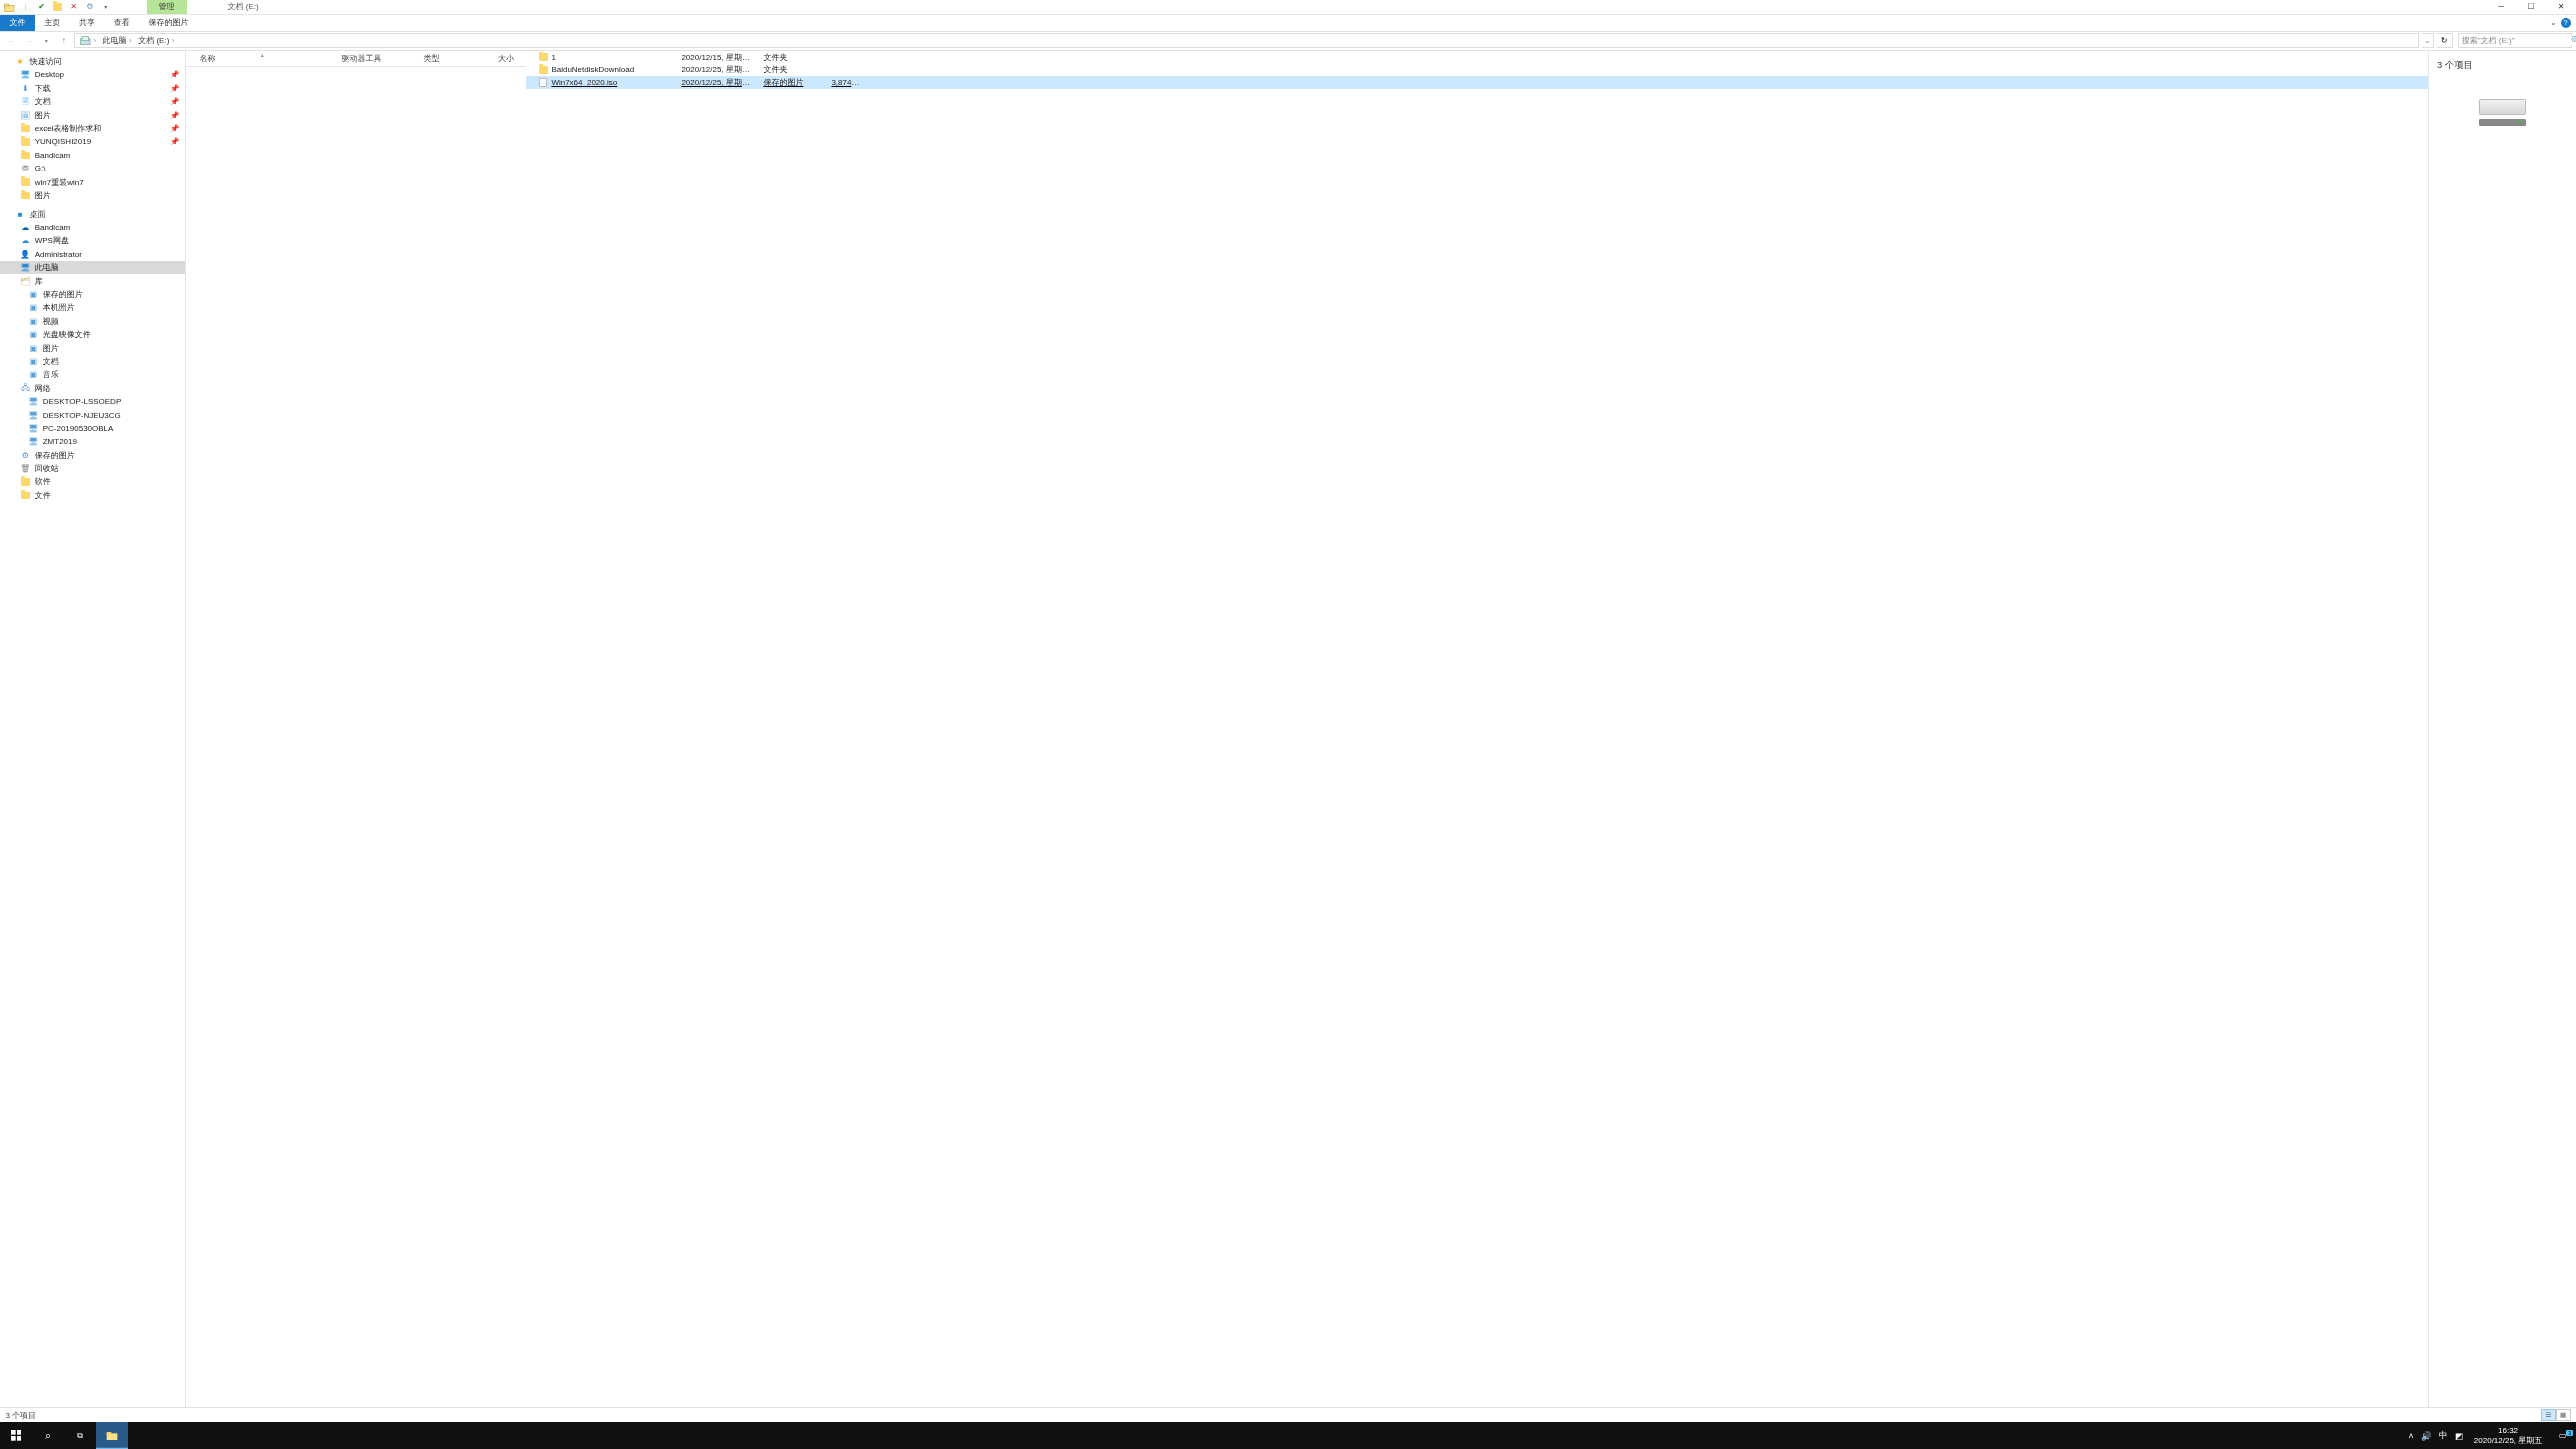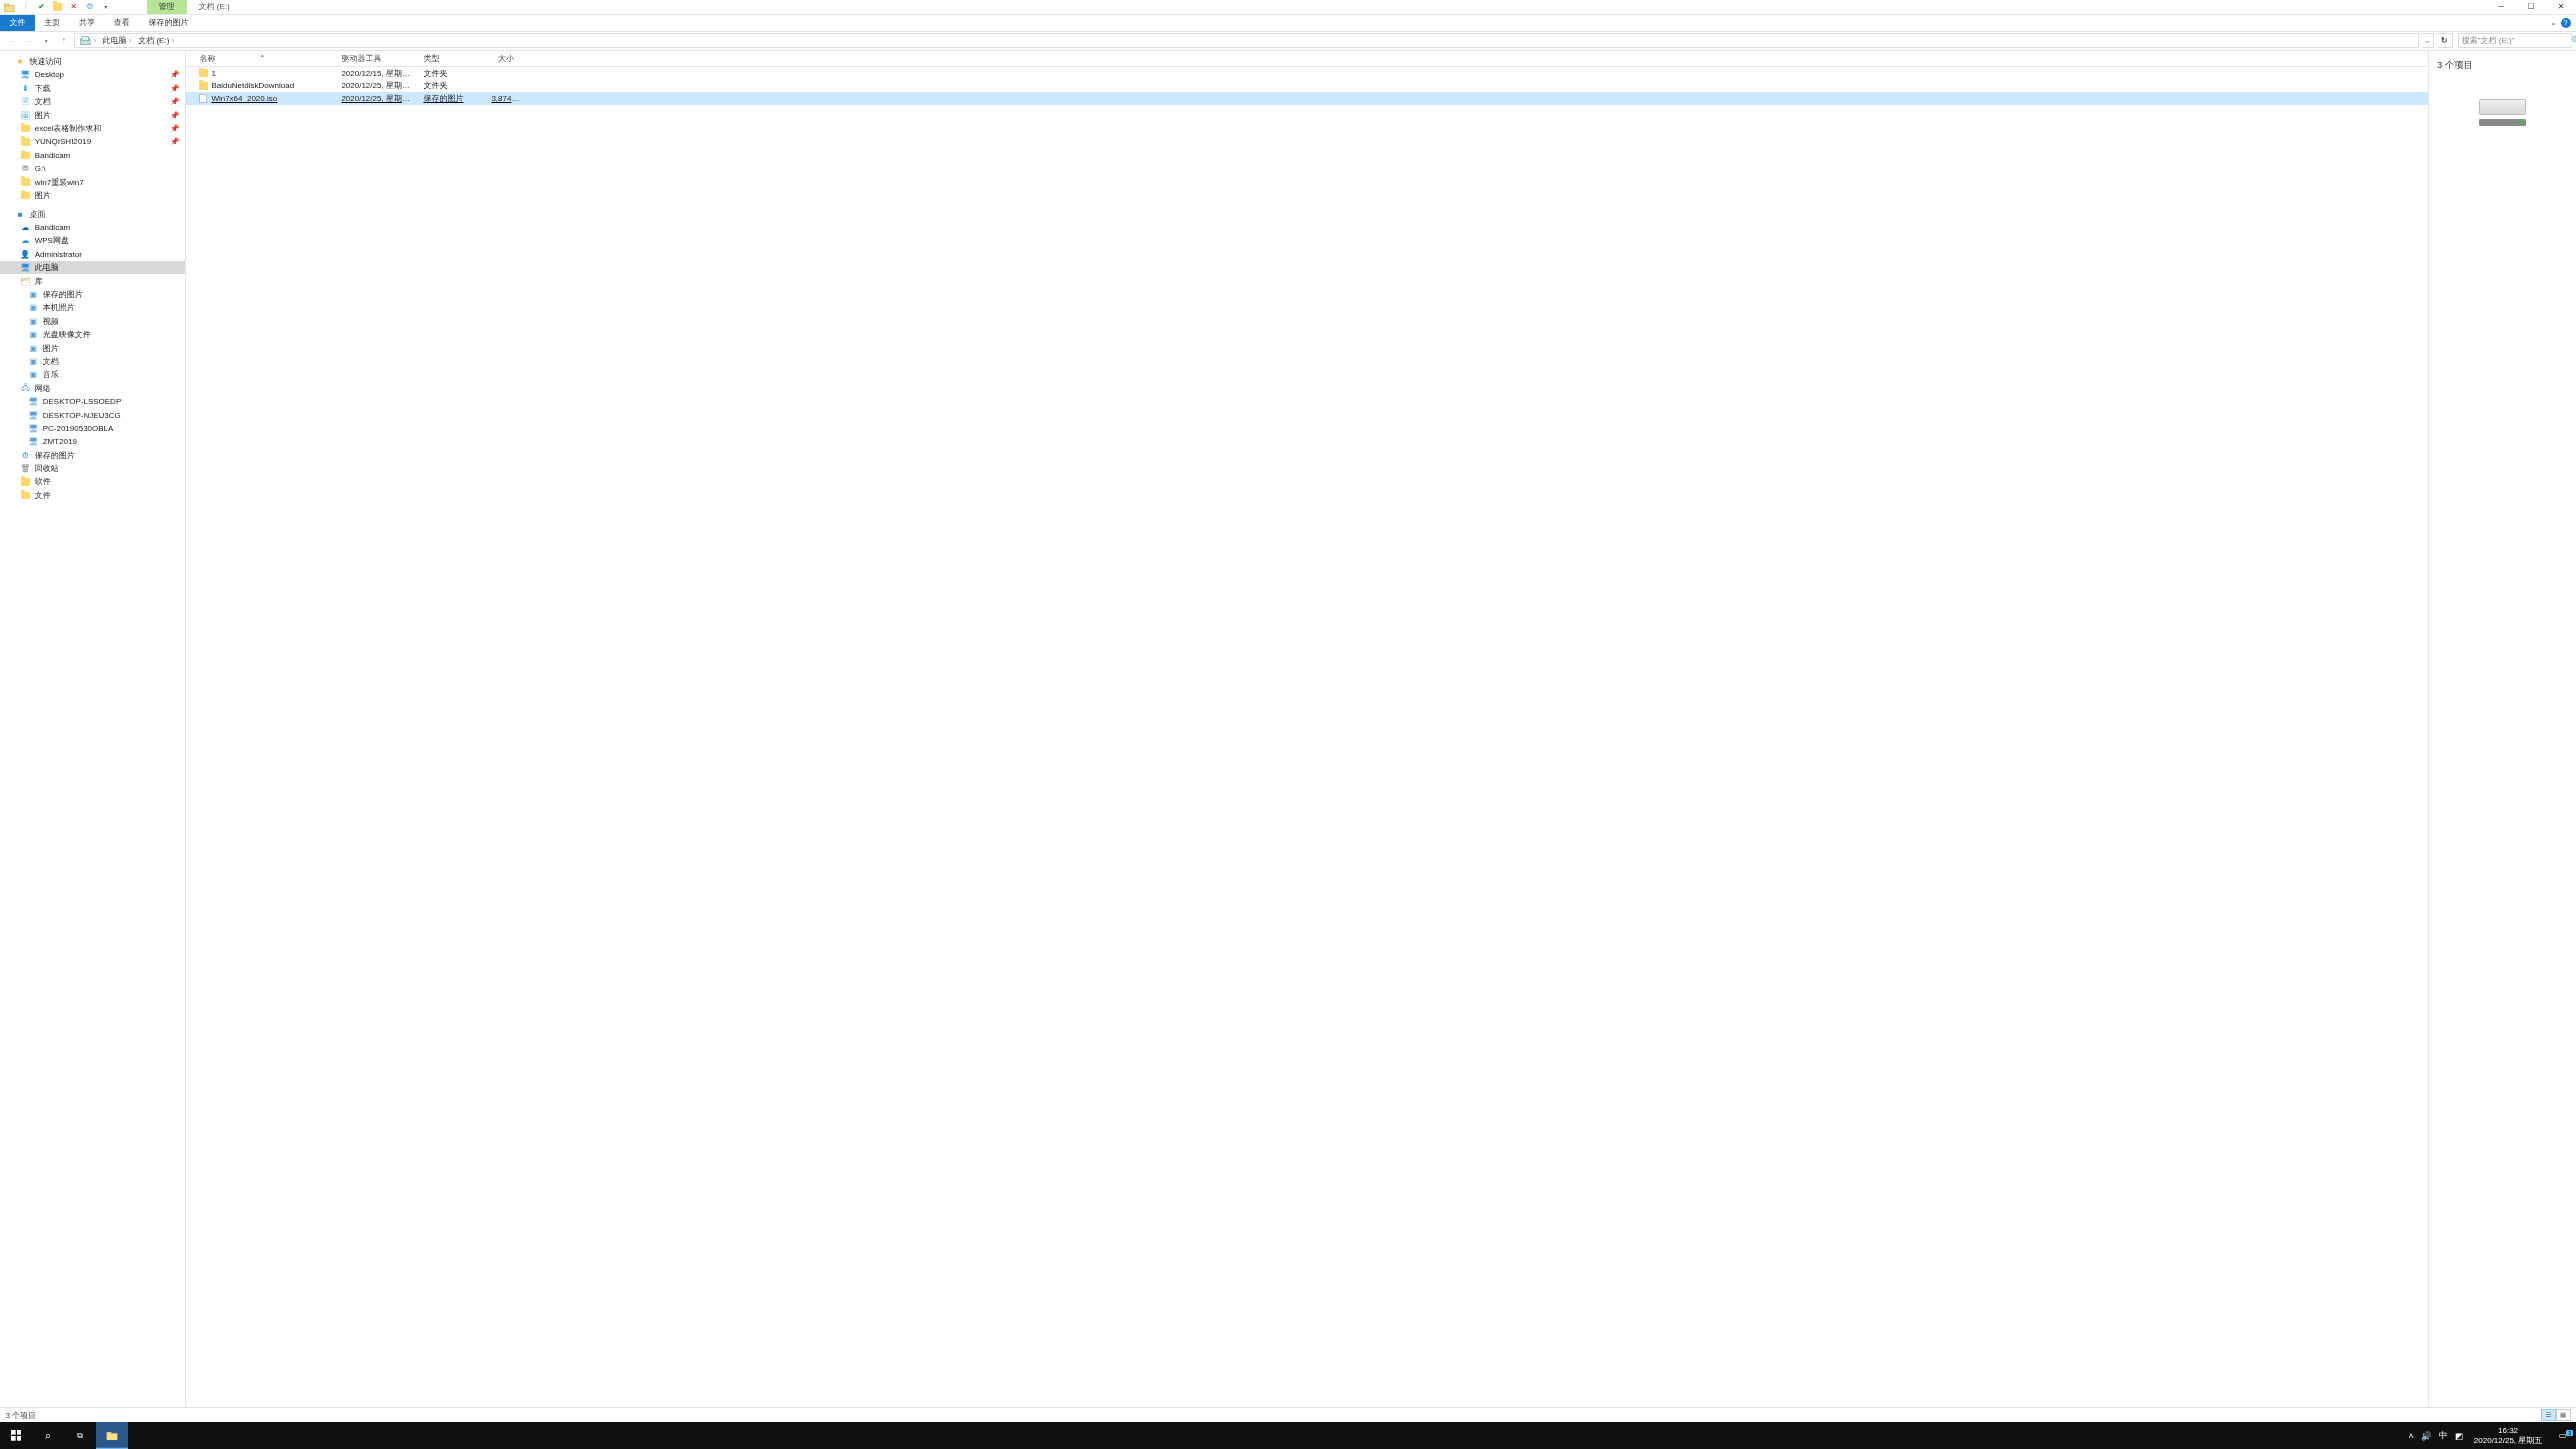--- a/index.html
+++ b/index.html
@@ -5,21 +5,21 @@
 * { margin: 0; padding: 0; box-sizing: border-box; font-family: "Microsoft YaHei", "Segoe UI", sans-serif; font-size: 8px; }
 body { background: #fff; overflow: hidden; width: 2576px; height: 1449px; transform-origin: top left; }
 
 html, body { width: 100%; height: 100%; }
 .window { display: flex; flex-direction: column; height: calc(100% - 27px); background: #fff; }
 
 
 .titlebar { height: 14.8px; display: flex; align-items: center; background: #fff; border-bottom: 0.7px solid #e5e5e5; }
 .qat { display: flex; align-items: center; padding-left: 2.7px; gap: 2.7px; }
 .qat .icon { width: 13.4px; height: 13.4px; display: flex; align-items: center; justify-content: center; }
-.title-tabs { display: flex; align-items: stretch; height: 100%; margin-left: 34px; }
+.title-tabs { display: flex; align-items: stretch; height: 100%; margin-left: 34px; gap: 29px; }
 .title-tab { padding: 0 12px; display: flex; align-items: center; color: #555; }
 .title-tab.context { background: #b7e597; color: #333; }
 .winctrl { margin-left: auto; display: flex; }
 .winctrl div { width: 30px; height: 14.8px; display: flex; align-items: center; justify-content: center; color: #333; }
 
 
 .ribbon { height: 17px; display: flex; align-items: stretch; border-bottom: 0.7px solid #e1e1e1; }
 .ribbon-tab { padding: 0 9.4px; display: flex; align-items: center; color: #333; }
 .ribbon-tab.file { background: #1979ca; color: #fff; }
 .help-icon { margin-left: auto; padding: 0 5.4px; display: flex; align-items: center; gap: 4px; }
@@ -41,21 +41,21 @@
 .body { flex: 1; display: flex; min-height: 0; }
 .tree { width: 186px; border-right: 0.7px solid #e5e5e5; overflow-y: auto; padding-top: 4px; }
 .tree-item { height: 13.4px; display: flex; align-items: center; padding-left: 14.8px; gap: 4px; color: #222; position: relative; }
 .tree-item.depth1 { padding-left: 20px; }
 .tree-item.depth2 { padding-left: 28px; }
 .tree-item.selected { background: #d9d9d9; }
 .tree-item .ticon { width: 10.7px; height: 10.7px; display: flex; align-items: center; justify-content: center; font-size: 8px; }
 .tree-item .pin { position: absolute; right: 5.4px; color: #7a7a7a; font-size: 7.4px; }
 .tree-spacer { height: 5.4px; }
 
-.list { flex: 1; display: flex; flex-direction: column; }
+.list { flex: 1; display: flex; flex-direction: row; }
 .list-header { height: 16px; display: flex; align-items: center; border-bottom: 0.7px solid #e5e5e5; color: #444; }
 .col { padding: 0 5.4px; overflow: hidden; text-overflow: ellipsis; white-space: nowrap; }
 .col.name { width: 150px; padding-left: 13.4px; position: relative; }
 .col.name .sort { position: absolute; left: 50%; top: -1.3px; font-size: 5.4px; color: #888; }
 .col.date { width: 82px; }
 .col.type { width: 68px; }
 .col.size { width: 40px; text-align: center; }
 .list-rows { flex: 1; }
 .row { height: 12.7px; display: flex; align-items: center; }
 .row.selected { background: #cce8ff; text-decoration: underline; }

